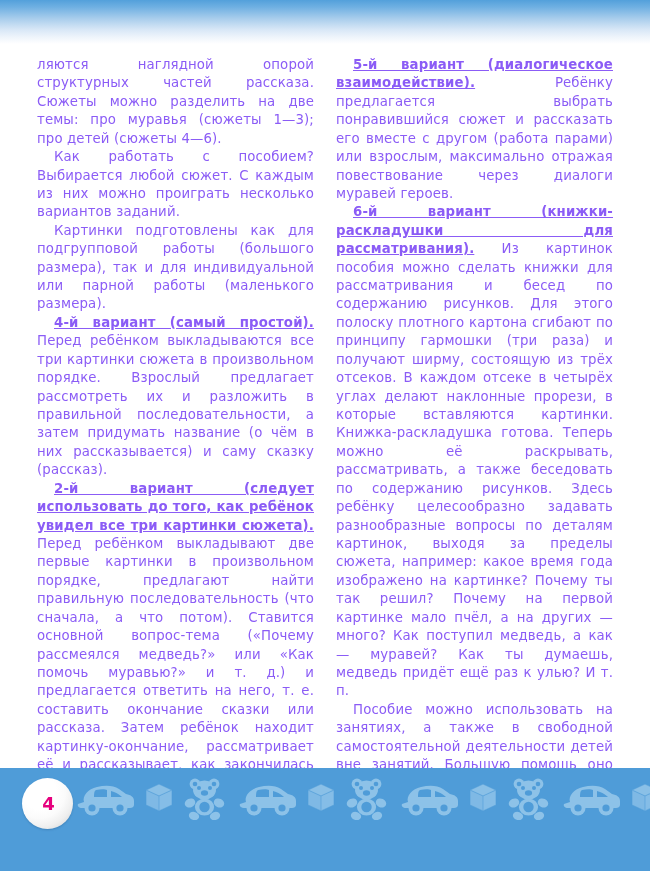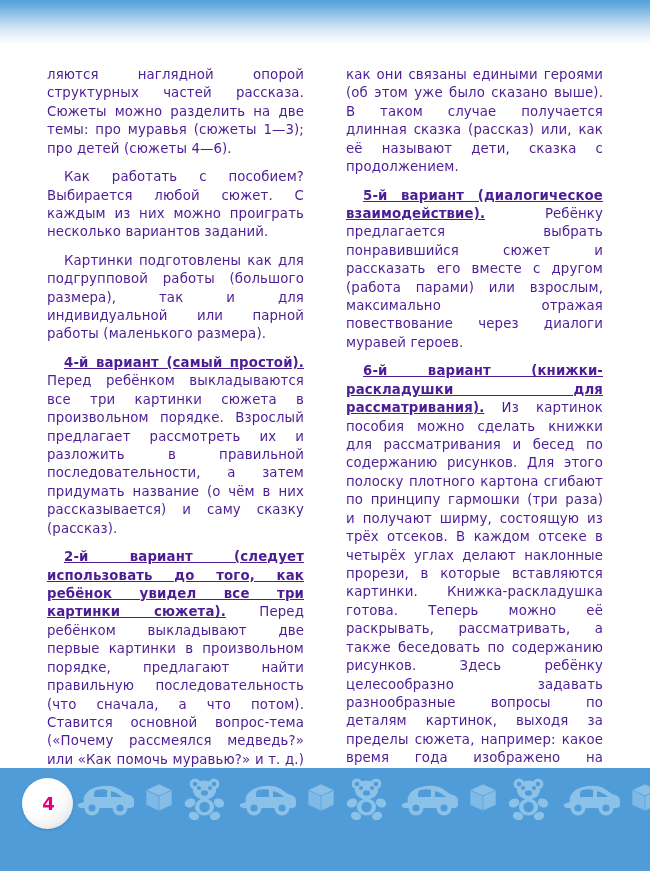--- a/index.html
+++ b/index.html
@@ -49,26 +49,26 @@
     z-index: 3;
     display: flex;
     gap: 22px;
   }
   .column {
     width: 277px;
     flex: 0 0 277px;
   }
 
   p.para {
-    margin: 10px;
+    margin: 0;
     font-size: 13.3px;
     line-height: 18.42px;
     text-align: justify;
     text-justify: inter-word;
-    color: #4c1d95;
+    color: #8b5cf6;
     text-indent: 17px;
     letter-spacing: 0.01em;
     font-weight: 400;
     hyphens: manual;
   }
   p.para.cont {
     text-indent: 0;
   }
   p.para b {
     font-weight: 700;
@@ -144,21 +144,20 @@
   <div id="content">
     <div class="column" id="col-left">
         <p class="para cont"><span>ляются наглядной опорой структурных частей рассказа. Сюжеты можно разделить на две темы: про муравья (сюжеты 1—3); про детей (сюжеты 4—6).</span></p>
         <p class="para"><span>Как работать с пособием? Выбирается любой сюжет. С каждым из них можно проиграть несколько вариантов заданий.</span></p>
         <p class="para"><span>Картинки подготовлены как для подгрупповой работы (большого размера), так и для индивидуальной или парной работы (маленького размера).</span></p>
         <p class="para"><b>4-й вариант (самый простой).</b><span> Перед ребёнком выкладываются все три картинки сюжета в произвольном порядке. Взрослый предлагает рассмотреть их и разложить в правильной последовательности, а затем придумать название (о чём в них рассказывается) и саму сказку (рассказ).</span></p>
         <p class="para"><b>2-й вариант (следует использовать до того, как ребёнок увидел все три картинки сюжета).</b><span> Перед ребёнком выкладывают две первые картинки в произвольном порядке, предлагают найти правильную последовательность (что сначала, а что потом). Ставится основной вопрос-тема («Почему рассмеялся медведь?» или «Как помочь муравью?» и т. д.) и предлагается ответить на него, т. е. составить окончание сказки или рассказа. Затем ребёнок находит картинку-окончание, рассматривает её и рассказывает, как закончилась сказка в новом варианте. В заключение можно предложить сопоставить собственное окончание истории с авторским.</span></p>
         <p class="para"><b>3-й вариант (работа с одной картинкой).</b><span> Перед ребёнком выкладывают одну (любую) картинку из сюжета и предлагают составить новую сказку (рассказ), в которой данная картинка будет началом, серединой или концом.</span></p>
       </div>
     <div class="column" id="col-right">
-        <p class="para cont"><span>как они связаны едиными героями (об этом уже было сказано выше). В таком случае получается длинная сказка (рассказ) или, как её называют дети, сказка с продолжением.</span></p>
         <p class="para"><b>5-й вариант (диалогическое взаимодействие).</b><span> Ребёнку предлагается выбрать понравившийся сюжет и рассказать его вместе с другом (работа парами) или взрослым, максимально отражая повествование через диалоги муравей героев.</span></p>
         <p class="para"><b>6-й вариант (книжки-раскладушки для рассматривания).</b><span> Из картинок пособия можно сделать книжки для рассматривания и бесед по содержанию рисунков. Для этого полоску плотного картона сгибают по принципу гармошки (три раза) и получают ширму, состоящую из трёх отсеков. В каждом отсеке в четырёх углах делают наклонные прорези, в которые вставляются картинки. Книжка-раскладушка готова. Теперь можно её раскрывать, рассматривать, а также беседовать по содержанию рисунков. Здесь ребёнку целесообразно задавать разнообразные вопросы по деталям картинок, выходя за пределы сюжета, например: какое время года изображено на картинке? Почему ты так решил? Почему на первой картинке мало пчёл, а на других — много? Как поступил медведь, а как — муравей? Как ты думаешь, медведь придёт ещё раз к улью? И т. п.</span></p>
         <p class="para"><span>Пособие можно использовать на занятиях, а также в свободной самостоятельной деятельности детей вне занятий. Большую помощь оно окажет при подготовке ребёнка к школе.</span></p>
       </div>
   </div>
 
   <div id="footer">
     <div id="footer-toys">
         <div class="toy" style="margin-right: 8px;">
           <svg width="62" height="40" viewBox="0 0 62 40">

